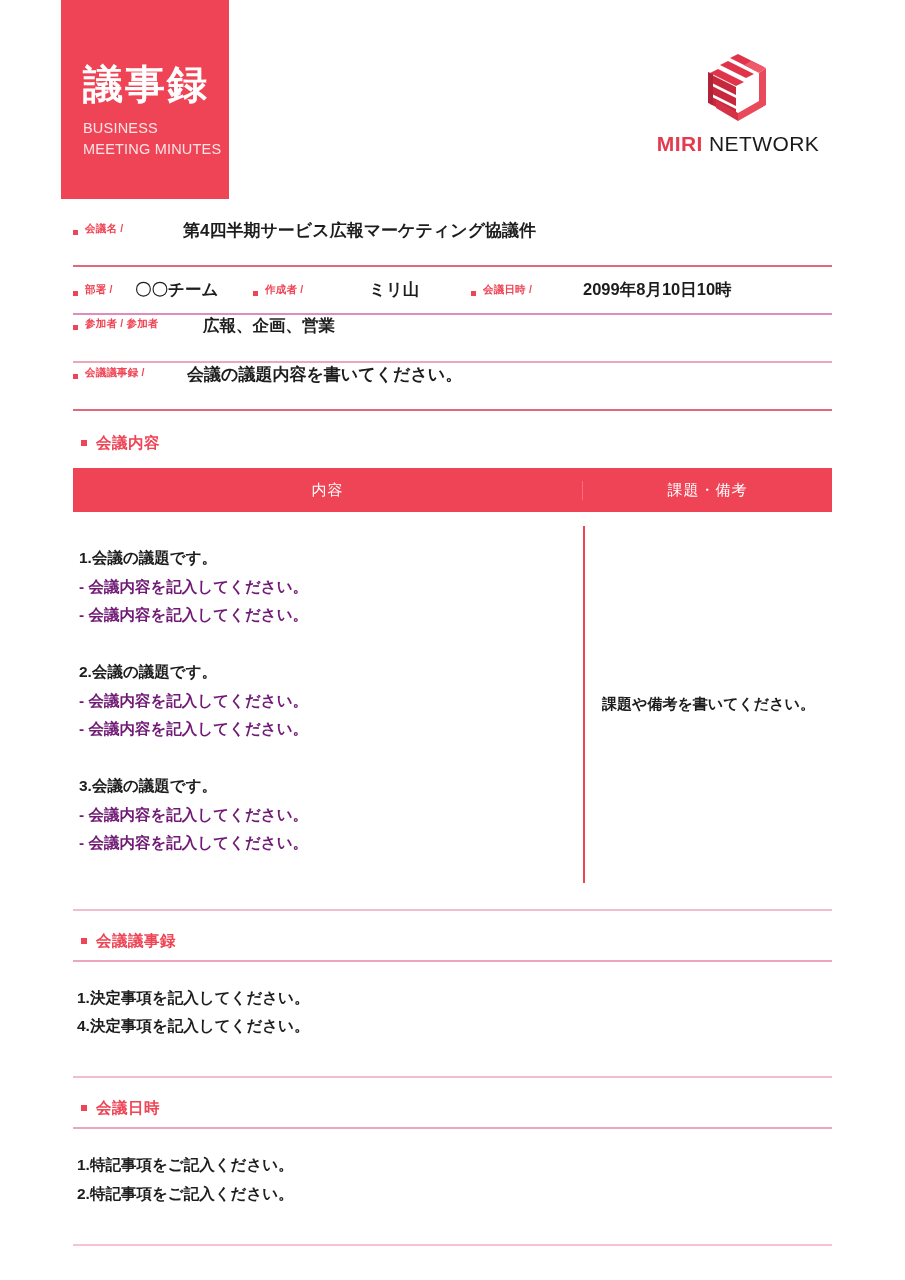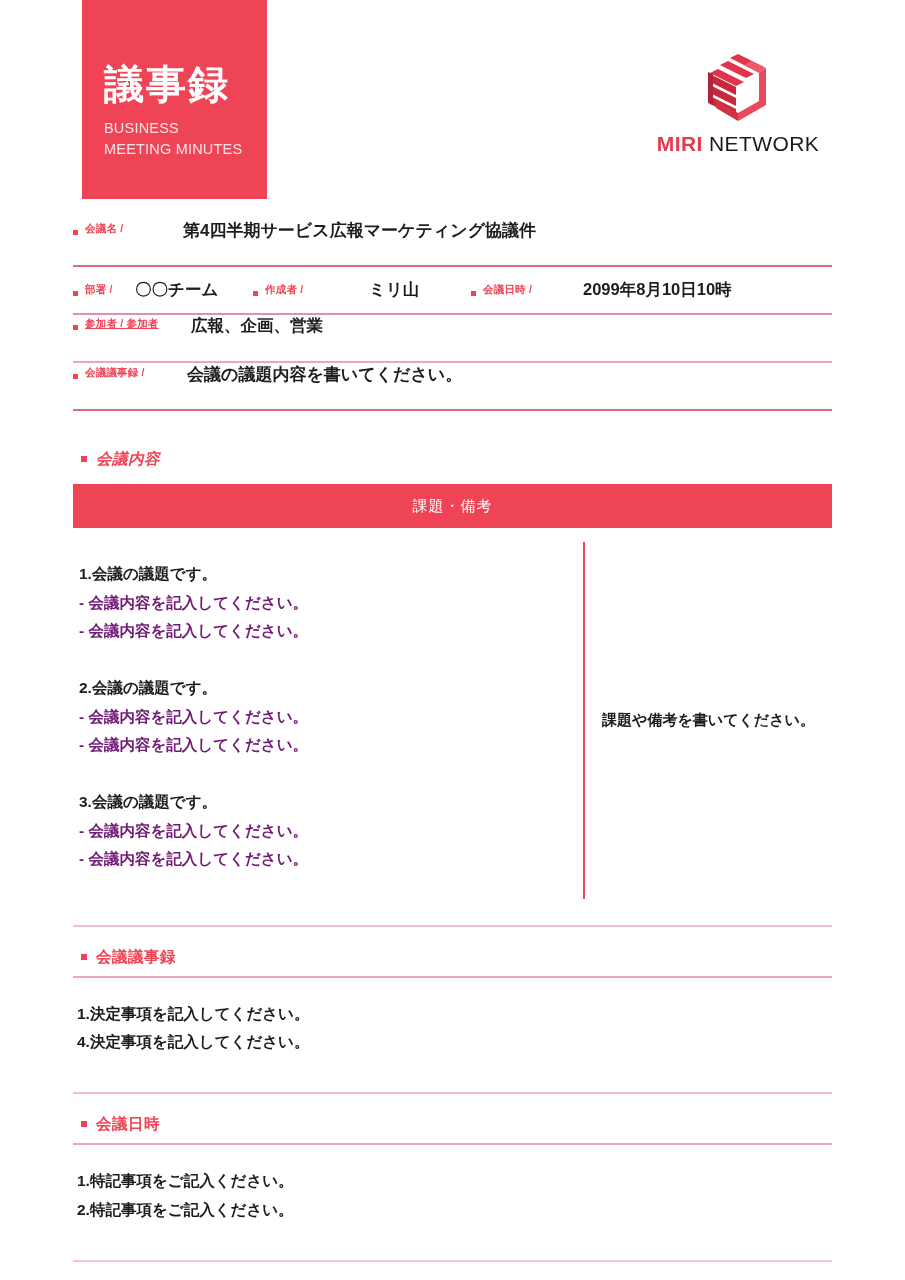--- a/index.html
+++ b/index.html
@@ -22,23 +22,23 @@
   }
 
   
   .header {
     position: relative;
     height: 200px;
   }
 
   .title-block {
     position: absolute;
-    left: 82px;
+    left: 61px;
     top: 0;
-    width: 185px;
+    width: 168px;
     height: 199px;
     background: #ef4455;
     box-sizing: border-box;
     padding: 62px 0 8px 22px;
   }
   .title-ja {
     color: #ffffff;
     font-size: 40px;
     font-weight: 700;
     letter-spacing: 2px;
@@ -130,22 +130,22 @@
   .seg { display: flex; align-items: center; }
   .seg .flabel { margin-right: 10px; }
   .seg-dept  { width: 180px; }
   .seg-dept .flabel { width: 52px; }
   .seg-author { width: 218px; }
   .seg-author .flabel { width: 78px; }
   .seg-author .fvalue { margin-left: 28px; }
   .seg-date .flabel { width: 84px; }
   .seg-date .fvalue { margin-left: 18px; }
 
-  .row-attendees .flabel { width: 118px; text-decoration: underline; }
-  .row-attendees .fvalue { font-size: 16.5px; }
+  .row-attendees .flabel { width: 118px; }
+  .row-attendees .fvalue { margin-left: 12px; font-size: 16.5px; }
 
   .row-minutes .flabel { width: 96px; }
   .row-minutes .fvalue { margin-left: 18px; font-size: 17px; }
 
   
   .section-head {
     display: flex;
     align-items: center;
     color: #ef4455;
     font-size: 15.5px;
@@ -325,29 +325,30 @@
     <div class="frow row-minutes">
       <span class="flabel">
         <i class="sq"></i>
         <span>会議議事録 /</span>
       </span>
       <span class="fvalue">会議の議題内容を書いてください。</span>
     </div>
     <div class="rule red"></div>
   </div>
 
-  <div class="block" style="padding:38px 0 14px 8px;font-style:italic;">
+  <div class="block" style="padding:22px 0 14px 8px;">
     <div class="section-head">
       <i class="sq"></i>
       <span>会議内容</span>
     </div>
   </div>
 
   <div class="table">
     <div class="thead">
+      <div class="th th-main">内容</div>
       <div class="th th-side">課題・備考</div>
     </div>
     <div class="tbody">
       <div class="td-main">
 
         <div class="agenda-group">
           <div class="agenda-title">1.会議の議題です。</div>
           <div class="agenda-item">- 会議内容を記入してください。</div>
           <div class="agenda-item">- 会議内容を記入してください。</div>
         </div>

